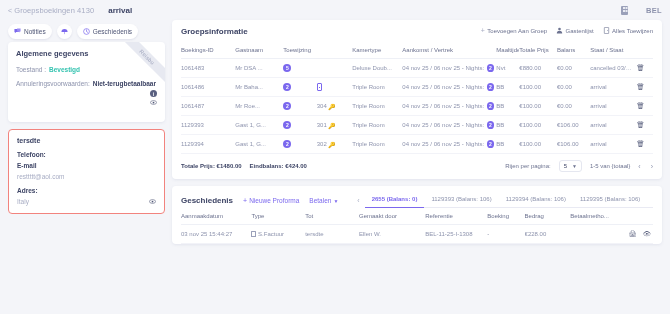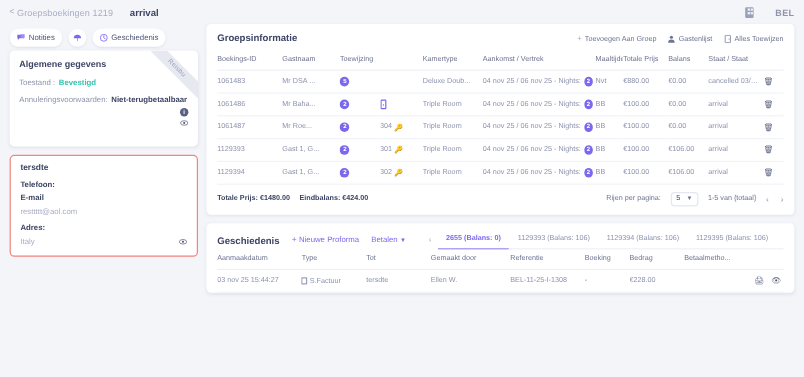--- a/index.html
+++ b/index.html
@@ -95,21 +95,21 @@
   .contact-bottom { display: flex; align-items: flex-end; }
   .eye-btn { margin-left: auto; cursor: pointer; }
 
   
   .panel {
     background: #fff; border-radius: 4px;
     box-shadow: 0 1px 3px rgba(80,90,140,.10);
     margin-bottom: 7px; overflow: hidden;
   }
   .panel-head {
-    display: flex; align-items: flex-end; padding: 7px 9px 6px 9px; gap: 24px;
+    display: flex; align-items: flex-start; padding: 7px 9px 6px 9px; gap: 24px;
   }
   .panel-title { font-size: 8px; font-weight: bold; color: #3d4465; }
   .head-actions { margin-left: auto; display: flex; align-items: center; gap: 9px; }
   .head-action {
     display: flex; align-items: center; gap: 2.5px;
     font-size: 6px; color: #6d7390; cursor: pointer;
   }
   .plus { color: #a8adc4; font-size: 7px; line-height: 1; }
 
   table { width: 100%; border-collapse: collapse; table-layout: fixed; }
@@ -179,21 +179,21 @@
   .act-icons { display: flex; gap: 6px; justify-content: flex-end; color: #4e5575; font-size: 6.5px; }
 </style>
 </head>
 <body>
 
 <div class="app">
 
   <div class="topbar">
     <div class="crumb">
       <span class="chev">&lt;</span>
-      <span>Groepsboekingen 1219</span>
+      <span>Groepsboekingen 4130</span>
     </div>
     <div class="page-title">arrival</div>
     <div class="topbar-right">
       <span class="hotel-ico"></span>
       <span class="hotel-code">BEL</span>
     </div>
   </div>
 
   <div class="body-wrap">
 

